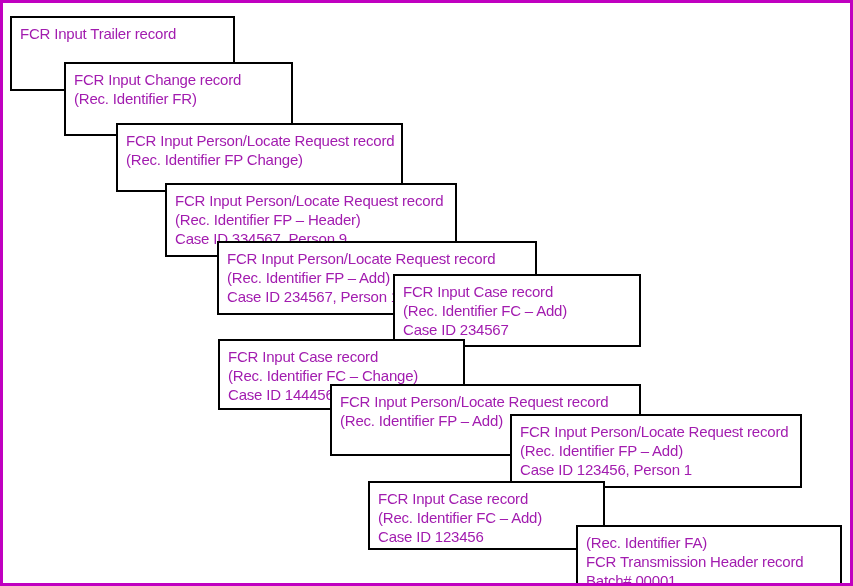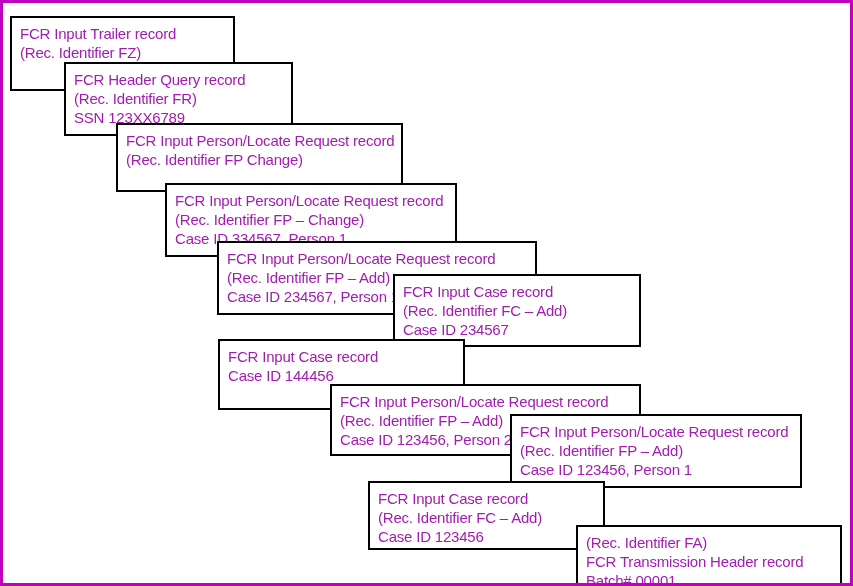--- a/index.html
+++ b/index.html
@@ -45,61 +45,59 @@
   .b9  { left: 365px; top: 478px; width: 237px; height: 69px; }
   .b10 { left: 573px; top: 522px; width: 266px; height: 75px; }
 </style>
 </head>
 <body>
 
 <div class="page">
 
   <div class="record-box b0">
     <div class="record-line">FCR Input Trailer record</div>
-    <div class="record-line">(Rec. Identifier FZ)</div>
   </div>
 
   <div class="record-box b1">
-    <div class="record-line">FCR Header Query record</div>
+    <div class="record-line">FCR Input Change record</div>
     <div class="record-line">(Rec. Identifier FR)</div>
-    <div class="record-line">SSN 123XX6789</div>
   </div>
 
   <div class="record-box b2">
     <div class="record-line">FCR Input Person/Locate Request record</div>
     <div class="record-line">(Rec. Identifier FP Change)</div>
   </div>
 
   <div class="record-box b3">
     <div class="record-line">FCR Input Person/Locate Request record</div>
-    <div class="record-line">(Rec. Identifier FP – Change)</div>
-    <div class="record-line">Case ID 334567, Person 1</div>
+    <div class="record-line">(Rec. Identifier FP – Header)</div>
+    <div class="record-line">Case ID 334567, Person 9</div>
   </div>
 
   <div class="record-box b4">
     <div class="record-line">FCR Input Person/Locate Request record</div>
     <div class="record-line">(Rec. Identifier FP – Add)</div>
     <div class="record-line">Case ID 234567, Person 1</div>
   </div>
 
   <div class="record-box b5">
     <div class="record-line">FCR Input Case record</div>
     <div class="record-line">(Rec. Identifier FC – Add)</div>
     <div class="record-line">Case ID 234567</div>
   </div>
 
   <div class="record-box b6">
     <div class="record-line">FCR Input Case record</div>
+    <div class="record-line">(Rec. Identifier FC – Change)</div>
     <div class="record-line">Case ID 144456</div>
   </div>
 
   <div class="record-box b7">
     <div class="record-line">FCR Input Person/Locate Request record</div>
     <div class="record-line">(Rec. Identifier FP – Add)</div>
-    <div class="record-line">Case ID 123456, Person 2</div>
   </div>
 
   <div class="record-box b8">
     <div class="record-line">FCR Input Person/Locate Request record</div>
     <div class="record-line">(Rec. Identifier FP – Add)</div>
     <div class="record-line">Case ID 123456, Person 1</div>
   </div>
 
   <div class="record-box b9">
     <div class="record-line">FCR Input Case record</div>

